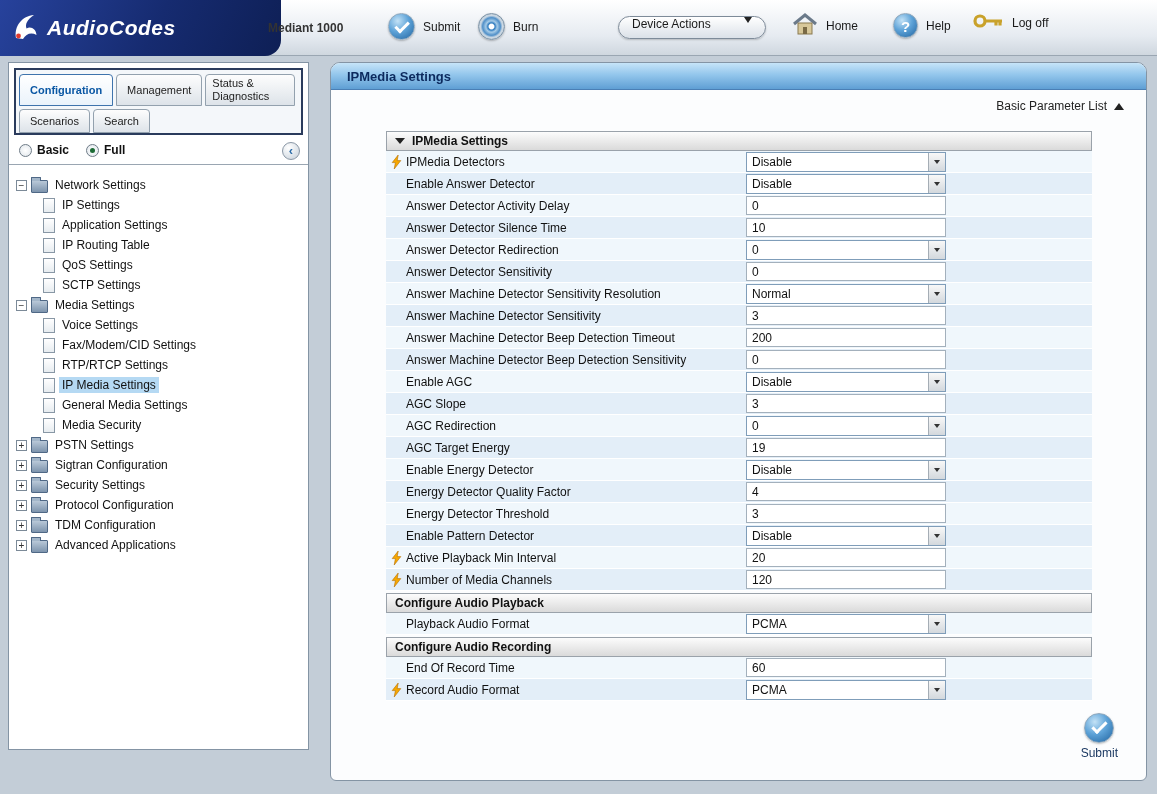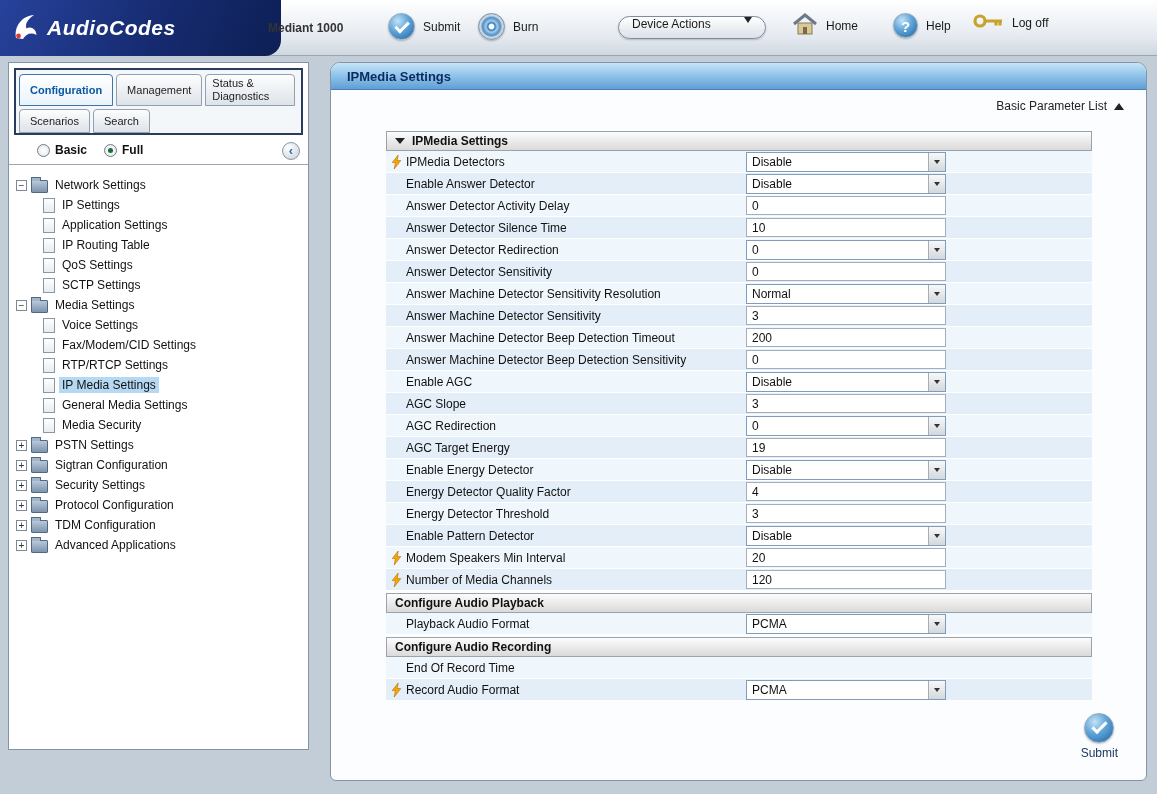--- a/index.html
+++ b/index.html
@@ -43,21 +43,21 @@
   
   .sidebar { position:absolute; left:8px; top:62px; width:301px; height:688px;
     background:#ffffff; border:1px solid #8494a4; }
   .tabs-box { margin:5px 5px 0 5px; border:2px solid #2a3b5c; background:#f4f7fa; padding:4px 3px 0 3px; }
   .tab-row { display:flex; align-items:stretch; margin-bottom:0; }
   .tab { border:1px solid #93a1ae; border-radius:4px 4px 0 0;
     background:linear-gradient(#fdfdfd,#dde3e9); padding:5px 10px; margin-right:3px;
     font-size:11px; color:#222; cursor:pointer; display:flex; align-items:center; }
   .tab.active { color:#0a57a4; font-weight:bold; background:linear-gradient(#ffffff,#eaf3fb); border-color:#3f74ad; }
   .tab.tall { width:90px; padding:2px 6px; line-height:1.2; }
-  .radio-row { display:flex; align-items:center; gap:5px; padding:8px 10px 7px 28px;
+  .radio-row { display:flex; align-items:center; gap:5px; padding:8px 10px 7px 10px;
     border-bottom:1px solid #9aa6b2; position:relative; background:#fff; }
   .radio { width:13px; height:13px; border-radius:50%; border:1px solid #6f7c88;
     background:radial-gradient(#ffffff,#dfe5ea); position:relative; cursor:pointer; flex:0 0 13px; }
   .radio.checked::after { content:''; position:absolute; left:3px; top:3px; width:5px; height:5px;
     border-radius:50%; background:#1c6b35; }
   .radio-label { font-weight:bold; color:#111; cursor:pointer; margin-right:4px; }
   .collapse-btn { position:absolute; right:8px; top:7px; width:18px; height:18px; border-radius:50%;
     background:radial-gradient(circle at 35% 30%, #ffffff, #c6d0da);
     border:1px solid #8a97a5; cursor:pointer; text-align:center; }
   .collapse-btn::after { content:'\2039'; color:#2d6da8; font-weight:bold; font-size:13px; line-height:15px; }
@@ -483,21 +483,21 @@
           </span>
         </span>
         <span class="filler"></span>
       </div>
       <div class="param-row even">
         <span class="flag">
           <svg width="11" height="14" viewBox="0 0 11 14">
             <path d="M7.2 0 L1.2 7.6 L4.4 7.6 L3.2 14 L9.8 5.6 L6.2 5.6 Z" fill="#f7a800" stroke="#b36d00" stroke-width="0.6"></path>
           </svg>
         </span>
-        <span class="param-label">Modem Speakers Min Interval</span>
+        <span class="param-label">Active Playback Min Interval</span>
         <span class="ctl">
           <input class="text-input" type="text" value="20" style="">
         </span>
         <span class="filler"></span>
       </div>
       <div class="param-row odd">
         <span class="flag">
           <svg width="11" height="14" viewBox="0 0 11 14">
             <path d="M7.2 0 L1.2 7.6 L4.4 7.6 L3.2 14 L9.8 5.6 L6.2 5.6 Z" fill="#f7a800" stroke="#b36d00" stroke-width="0.6"></path>
           </svg>
@@ -523,20 +523,23 @@
           </span>
         </span>
         <span class="filler"></span>
       </div>
       <div class="group-header">
         <span>Configure Audio Recording</span>
       </div>
       <div class="param-row even">
         <span class="flag"></span>
         <span class="param-label">End Of Record Time</span>
+        <span class="ctl">
+          <input class="text-input" type="text" value="60" style="">
+        </span>
         <span class="filler"></span>
       </div>
       <div class="param-row odd">
         <span class="flag">
           <svg width="11" height="14" viewBox="0 0 11 14">
             <path d="M7.2 0 L1.2 7.6 L4.4 7.6 L3.2 14 L9.8 5.6 L6.2 5.6 Z" fill="#f7a800" stroke="#b36d00" stroke-width="0.6"></path>
           </svg>
         </span>
         <span class="param-label">Record Audio Format</span>
         <span class="ctl">

